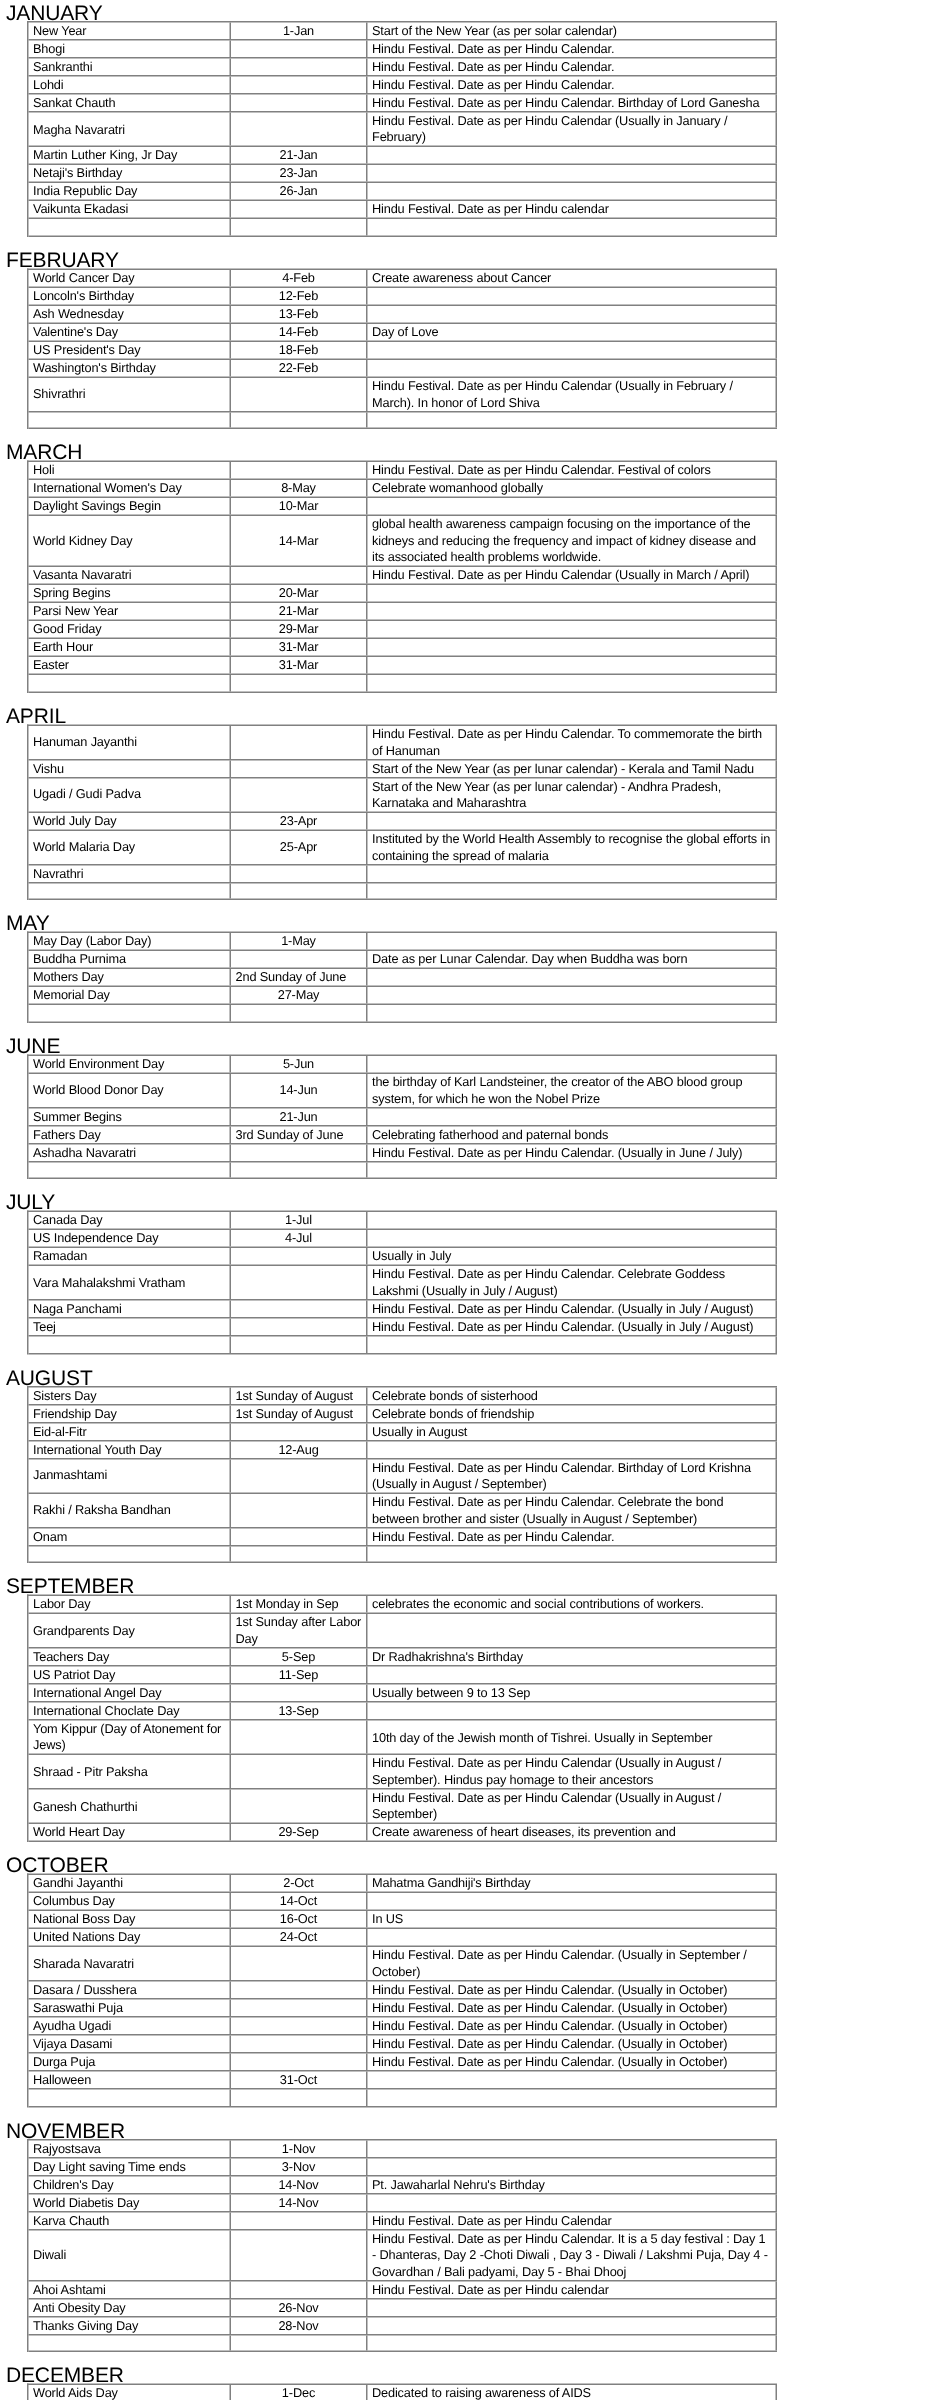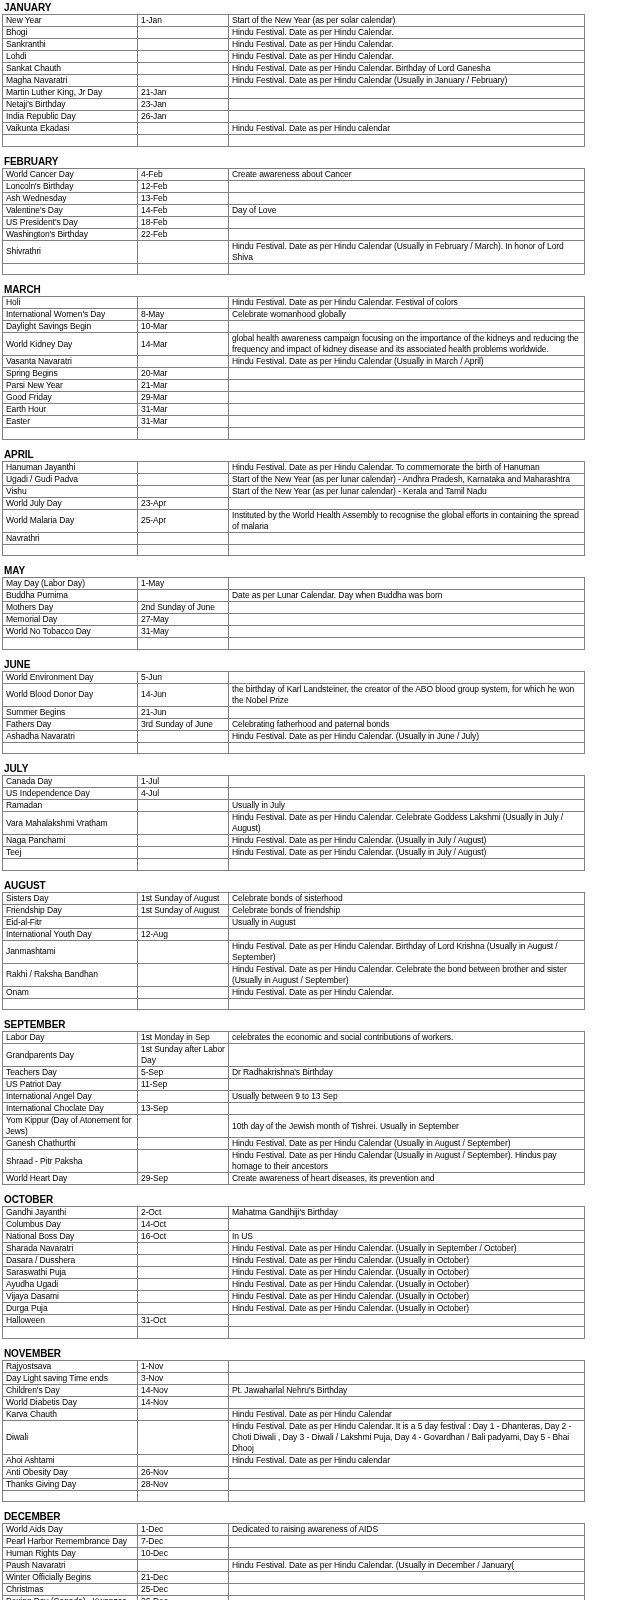--- a/index.html
+++ b/index.html
@@ -12,52 +12,53 @@
     letter-spacing: -0.1px;
     color: #000;
   }
   body { width: 617px; }
   .sheet {
     width: 612px;
     padding: 2px 0 0 2px;
   }
   .month-gap { height: 9px; }
   .month-header {
-    font-weight: bold;
-    font-size: 10px;
+    font-weight: normal;
+    font-size: 14px;
     height: 12px;
     line-height: 12px;
     padding-left: 2px;
     text-transform: uppercase;
   }
   .month-rows {
-    width: 583px;
+    width: 500px;
     border-top: 1px solid #808080;
     border-left: 1px solid #808080;
+    margin-left: 16px;
   }
   .row {
     display: flex;
     width: 100%;
     border-bottom: 1px solid #808080;
   }
   .cell {
     border-right: 1px solid #808080;
     padding: 0 3px;
     min-height: 10.5px;
     line-height: 11px;
     display: flex;
     align-items: center;
     overflow: hidden;
   }
   .c1 { width: 135px; flex: none; }
   .c2 { width: 91px; flex: none; }
   .c3 { flex: 1; min-width: 0; }
   .c2.num { justify-content: flex-end; }
   .cell > span { display: block; width: 100%; }
-  .c2.num > span { text-align: left; }
+  .c2.num > span { text-align: center; }
 </style>
 </head>
 <body>
 
 <div class="sheet">
     <section>
       <div class="month-header">JANUARY</div>
       <div class="month-rows">
         <div class="row">
           <div class="cell c1">
@@ -413,38 +414,38 @@
           </div>
           <div class="cell c2">
             <span></span>
           </div>
           <div class="cell c3">
             <span>Hindu Festival. Date as per Hindu Calendar. To commemorate the birth of Hanuman</span>
           </div>
         </div>
         <div class="row">
           <div class="cell c1">
+            <span>Vishu</span>
+          </div>
+          <div class="cell c2">
+            <span></span>
+          </div>
+          <div class="cell c3">
+            <span>Start of the New Year (as per lunar calendar) - Kerala and Tamil Nadu</span>
+          </div>
+        </div>
+        <div class="row">
+          <div class="cell c1">
             <span>Ugadi / Gudi Padva</span>
           </div>
           <div class="cell c2">
             <span></span>
           </div>
           <div class="cell c3">
             <span>Start of the New Year (as per lunar calendar) - Andhra Pradesh, Karnataka and Maharashtra</span>
-          </div>
-        </div>
-        <div class="row">
-          <div class="cell c1">
-            <span>Vishu</span>
-          </div>
-          <div class="cell c2">
-            <span></span>
-          </div>
-          <div class="cell c3">
-            <span>Start of the New Year (as per lunar calendar) - Kerala and Tamil Nadu</span>
           </div>
         </div>
         <div class="row">
           <div class="cell c1">
             <span>World July Day</span>
           </div>
           <div class="cell c2 num">
             <span>23-Apr</span>
           </div>
           <div class="cell c3">
@@ -529,31 +530,20 @@
           </div>
           <div class="cell c2 num">
             <span>27-May</span>
           </div>
           <div class="cell c3">
             <span></span>
           </div>
         </div>
         <div class="row">
           <div class="cell c1">
-            <span>World No Tobacco Day</span>
-          </div>
-          <div class="cell c2 num">
-            <span>31-May</span>
-          </div>
-          <div class="cell c3">
-            <span></span>
-          </div>
-        </div>
-        <div class="row">
-          <div class="cell c1">
             <span></span>
           </div>
           <div class="cell c2">
             <span></span>
           </div>
           <div class="cell c3">
             <span></span>
           </div>
         </div>
       </div>
@@ -883,38 +873,38 @@
           </div>
           <div class="cell c2">
             <span></span>
           </div>
           <div class="cell c3">
             <span>10th day of the Jewish month of Tishrei. Usually in September</span>
           </div>
         </div>
         <div class="row">
           <div class="cell c1">
+            <span>Shraad - Pitr Paksha</span>
+          </div>
+          <div class="cell c2">
+            <span></span>
+          </div>
+          <div class="cell c3">
+            <span>Hindu Festival. Date as per Hindu Calendar (Usually in August / September). Hindus pay homage to their ancestors</span>
+          </div>
+        </div>
+        <div class="row">
+          <div class="cell c1">
             <span>Ganesh Chathurthi</span>
           </div>
           <div class="cell c2">
             <span></span>
           </div>
           <div class="cell c3">
             <span>Hindu Festival. Date as per Hindu Calendar (Usually in August / September)</span>
-          </div>
-        </div>
-        <div class="row">
-          <div class="cell c1">
-            <span>Shraad - Pitr Paksha</span>
-          </div>
-          <div class="cell c2">
-            <span></span>
-          </div>
-          <div class="cell c3">
-            <span>Hindu Festival. Date as per Hindu Calendar (Usually in August / September). Hindus pay homage to their ancestors</span>
           </div>
         </div>
         <div class="row">
           <div class="cell c1">
             <span>World Heart Day</span>
           </div>
           <div class="cell c2 num">
             <span>29-Sep</span>
           </div>
           <div class="cell c3">
@@ -955,20 +945,31 @@
           </div>
           <div class="cell c2 num">
             <span>16-Oct</span>
           </div>
           <div class="cell c3">
             <span>In US</span>
           </div>
         </div>
         <div class="row">
           <div class="cell c1">
+            <span>United Nations Day</span>
+          </div>
+          <div class="cell c2 num">
+            <span>24-Oct</span>
+          </div>
+          <div class="cell c3">
+            <span></span>
+          </div>
+        </div>
+        <div class="row">
+          <div class="cell c1">
             <span>Sharada Navaratri</span>
           </div>
           <div class="cell c2">
             <span></span>
           </div>
           <div class="cell c3">
             <span>Hindu Festival. Date as per Hindu Calendar. (Usually in September / October)</span>
           </div>
         </div>
         <div class="row">

